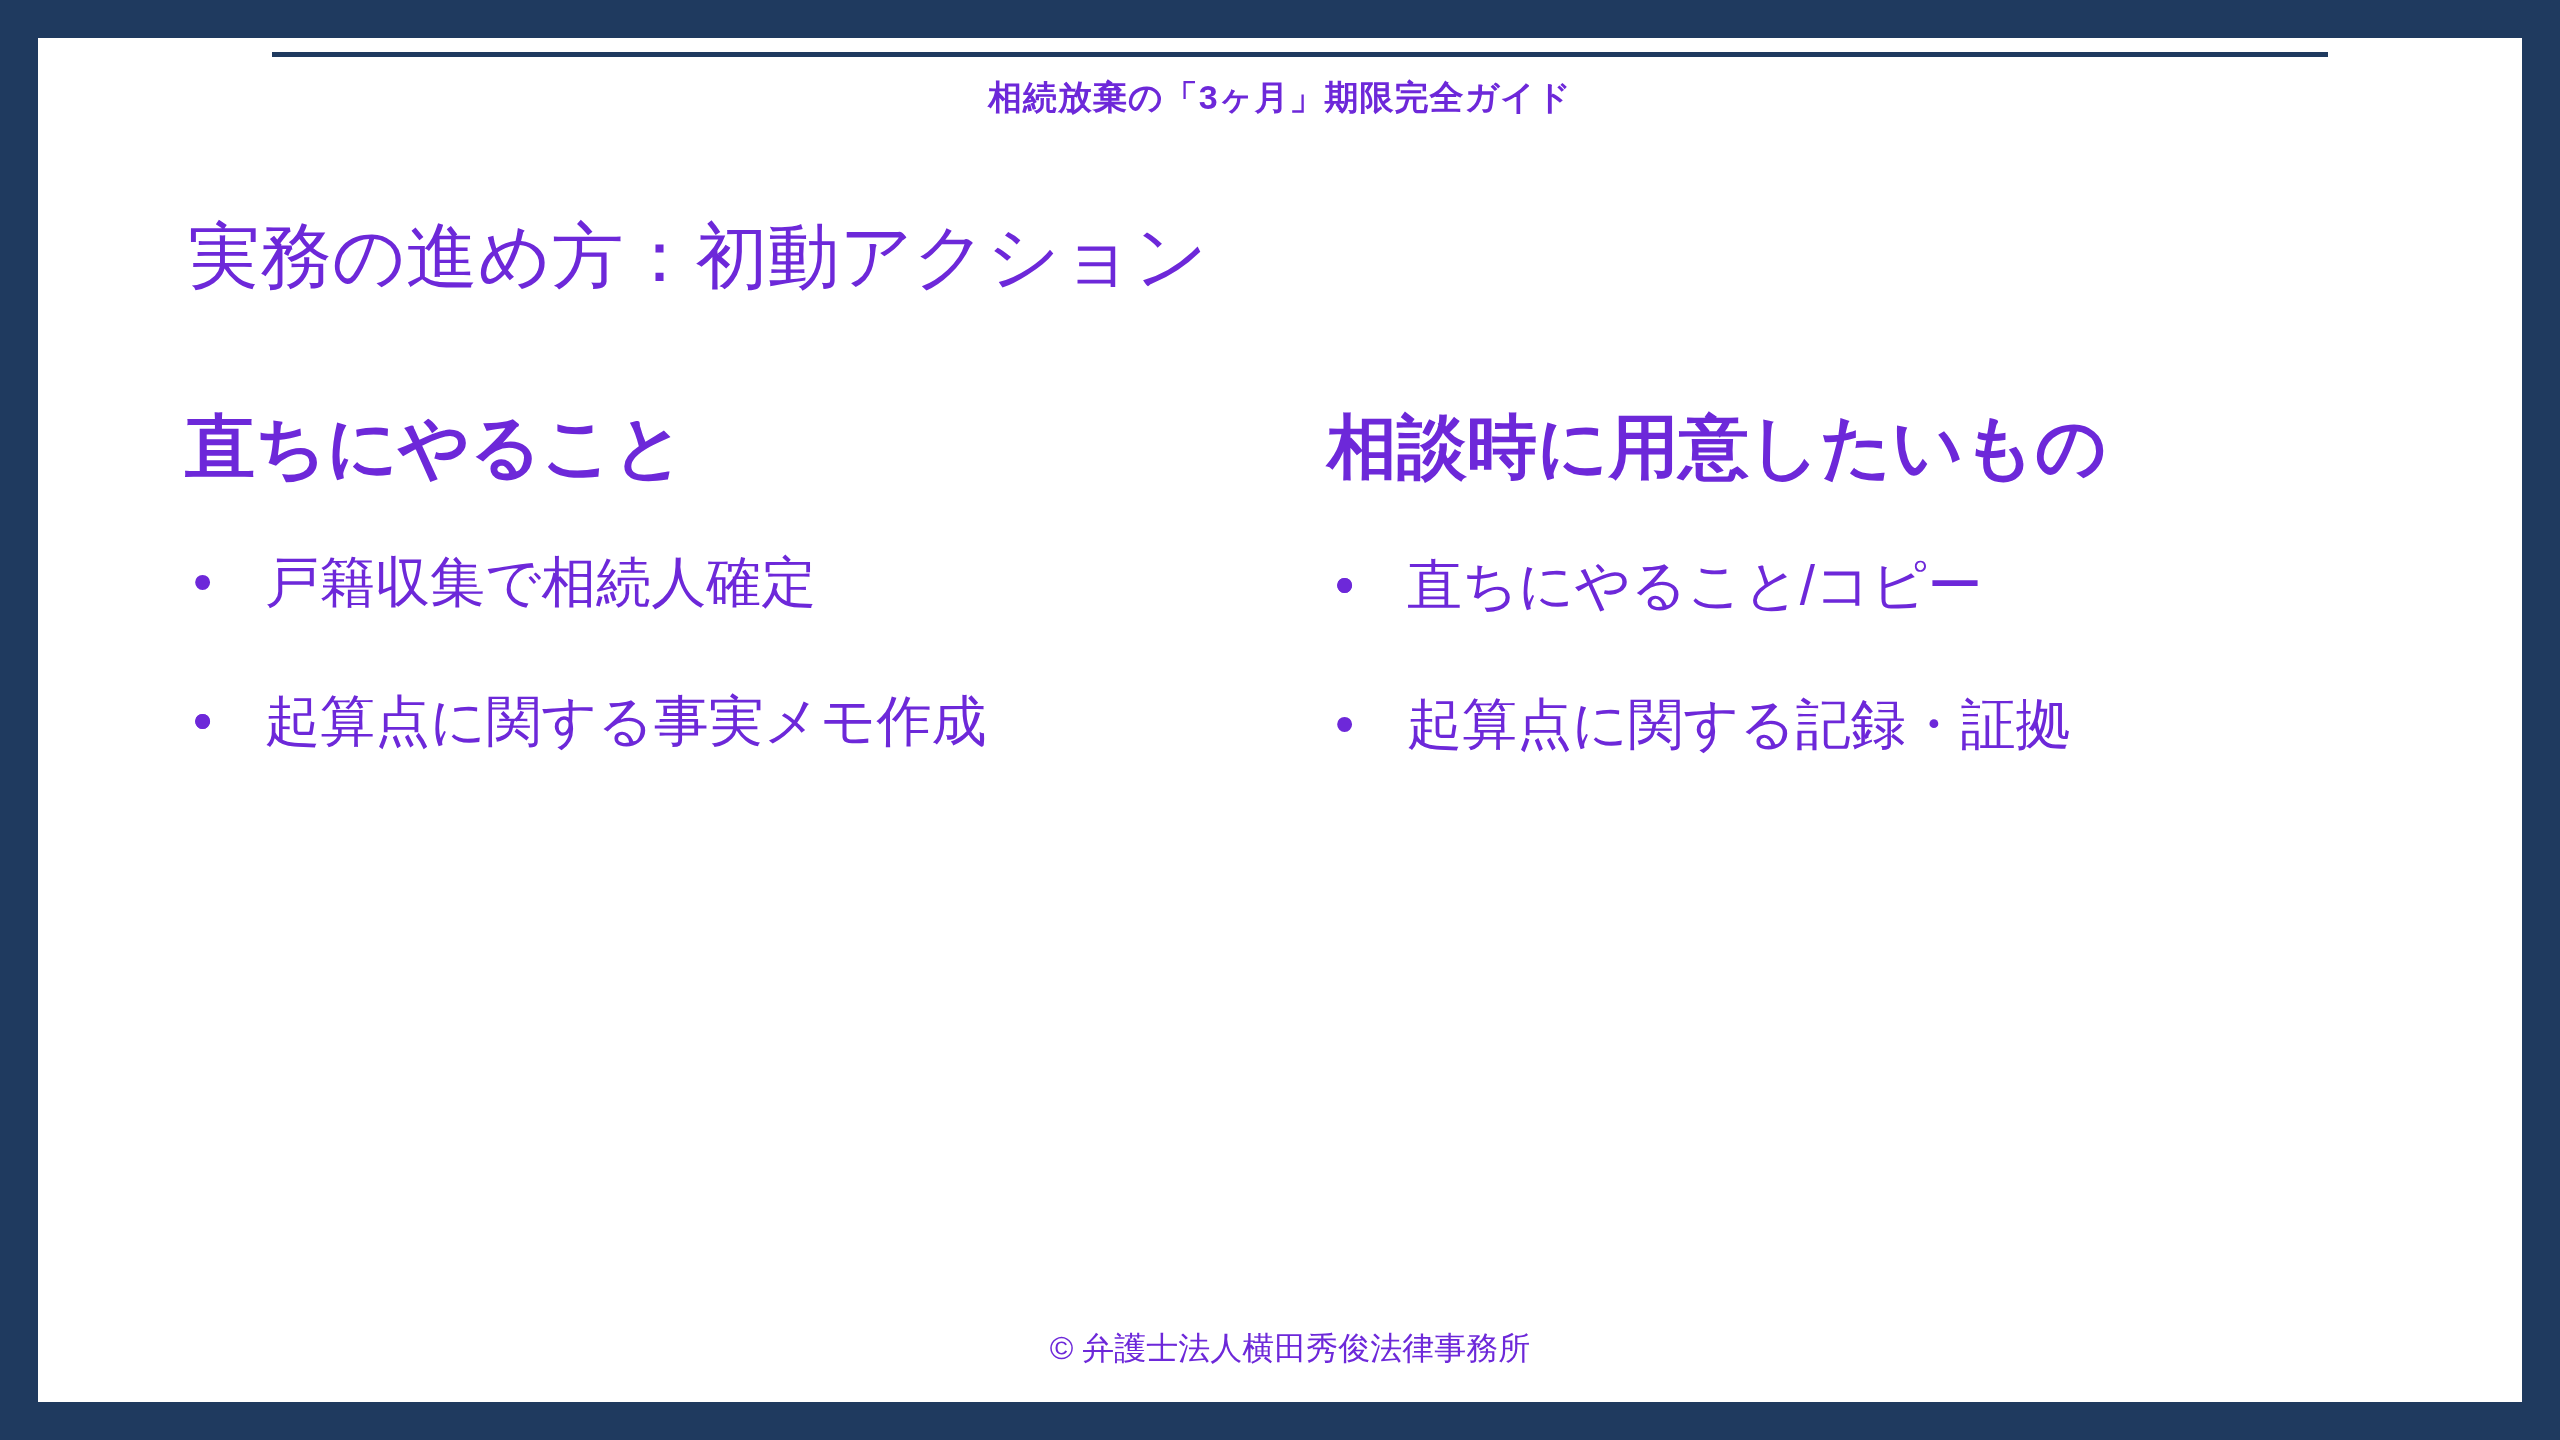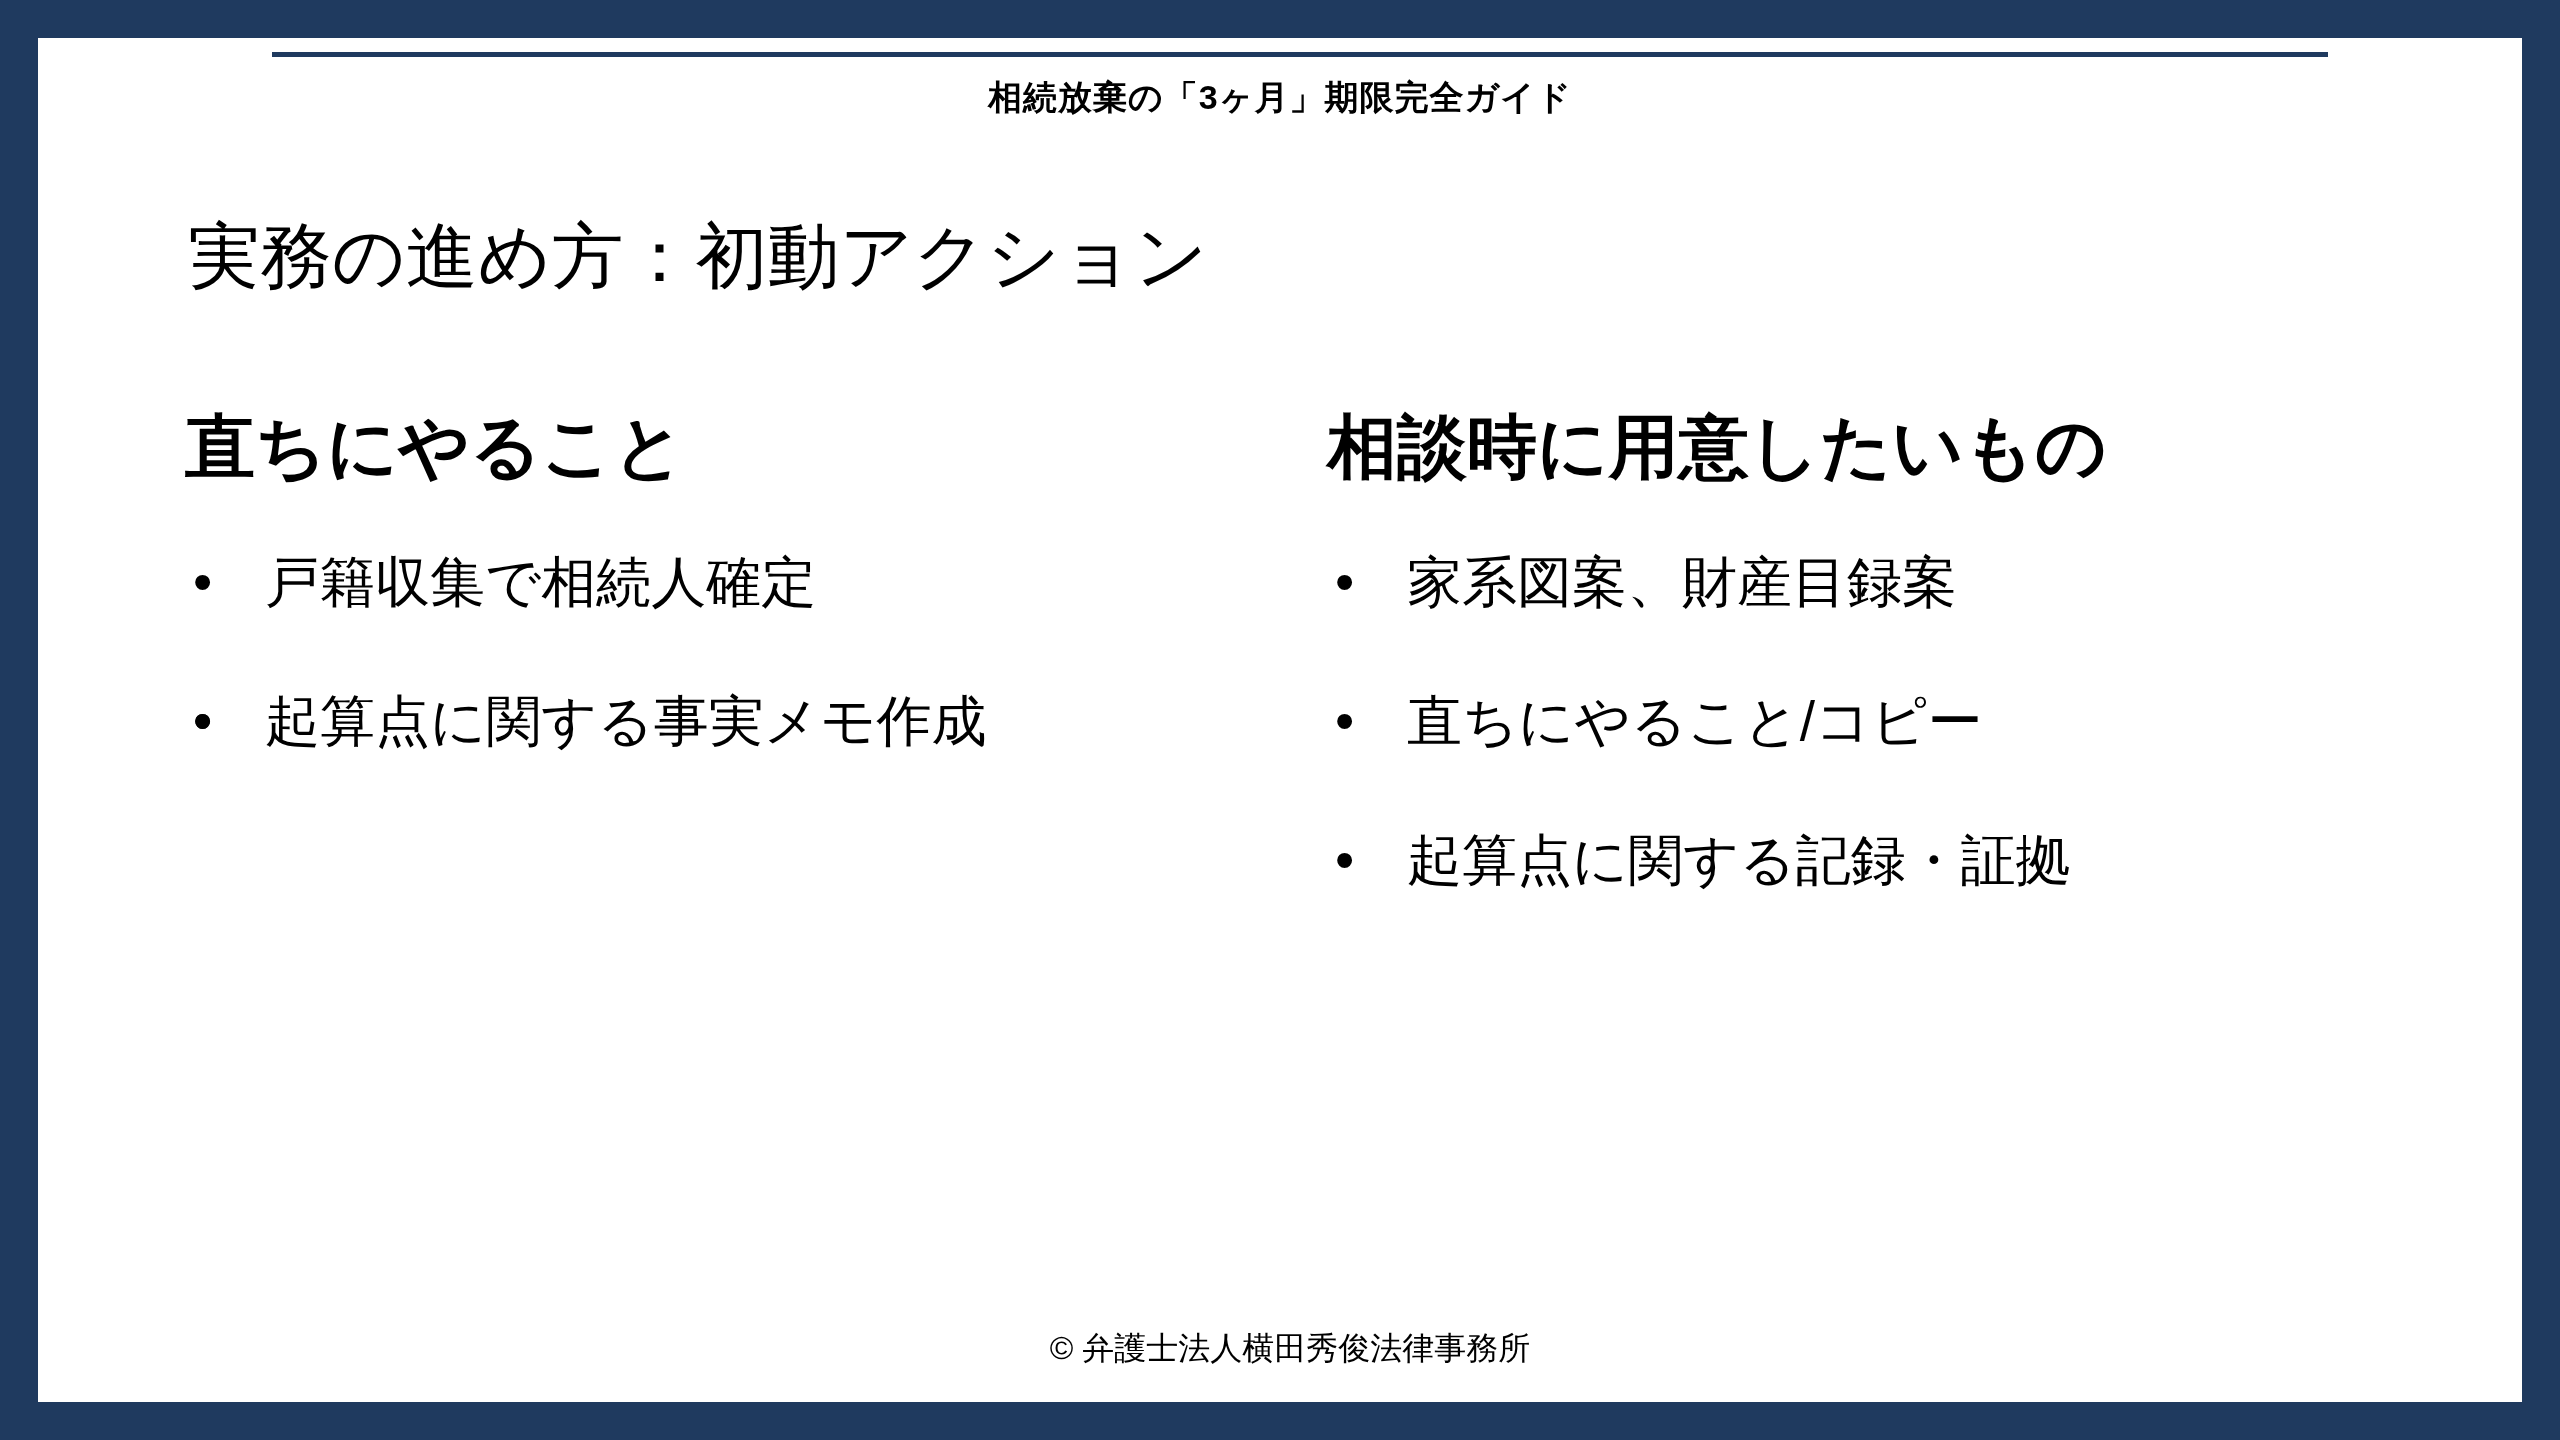--- a/index.html
+++ b/index.html
@@ -7,21 +7,21 @@
     padding: 0;
     background: #ffffff;
   }
   .slide {
     position: relative;
     width: 2560px;
     height: 1440px;
     background: #ffffff;
     overflow: hidden;
     font-family: "Liberation Sans", "DejaVu Sans", sans-serif;
-    color: #000000;
+    color: #6d28d9;
   }
   .border-frame {
     position: absolute;
     inset: 0;
     border: 38px solid #1F3A5F;
     pointer-events: none;
     z-index: 10;
   }
   .top-rule {
     position: absolute;
@@ -123,21 +123,20 @@
         <span>起算点に関する事実メモ作成</span>
       </li>
     </ul>
   </div>
 
   <div class="column right">
     <h2>相談時に用意したいもの</h2>
     <ul>
       <li>
         <span class="bullet-dot">•</span>
-        <span>家系図案、財産目録案</span>
       </li>
       <li>
         <span class="bullet-dot">•</span>
         <span>直ちにやること/コピー</span>
       </li>
       <li>
         <span class="bullet-dot">•</span>
         <span>起算点に関する記録・証拠</span>
       </li>
     </ul>

